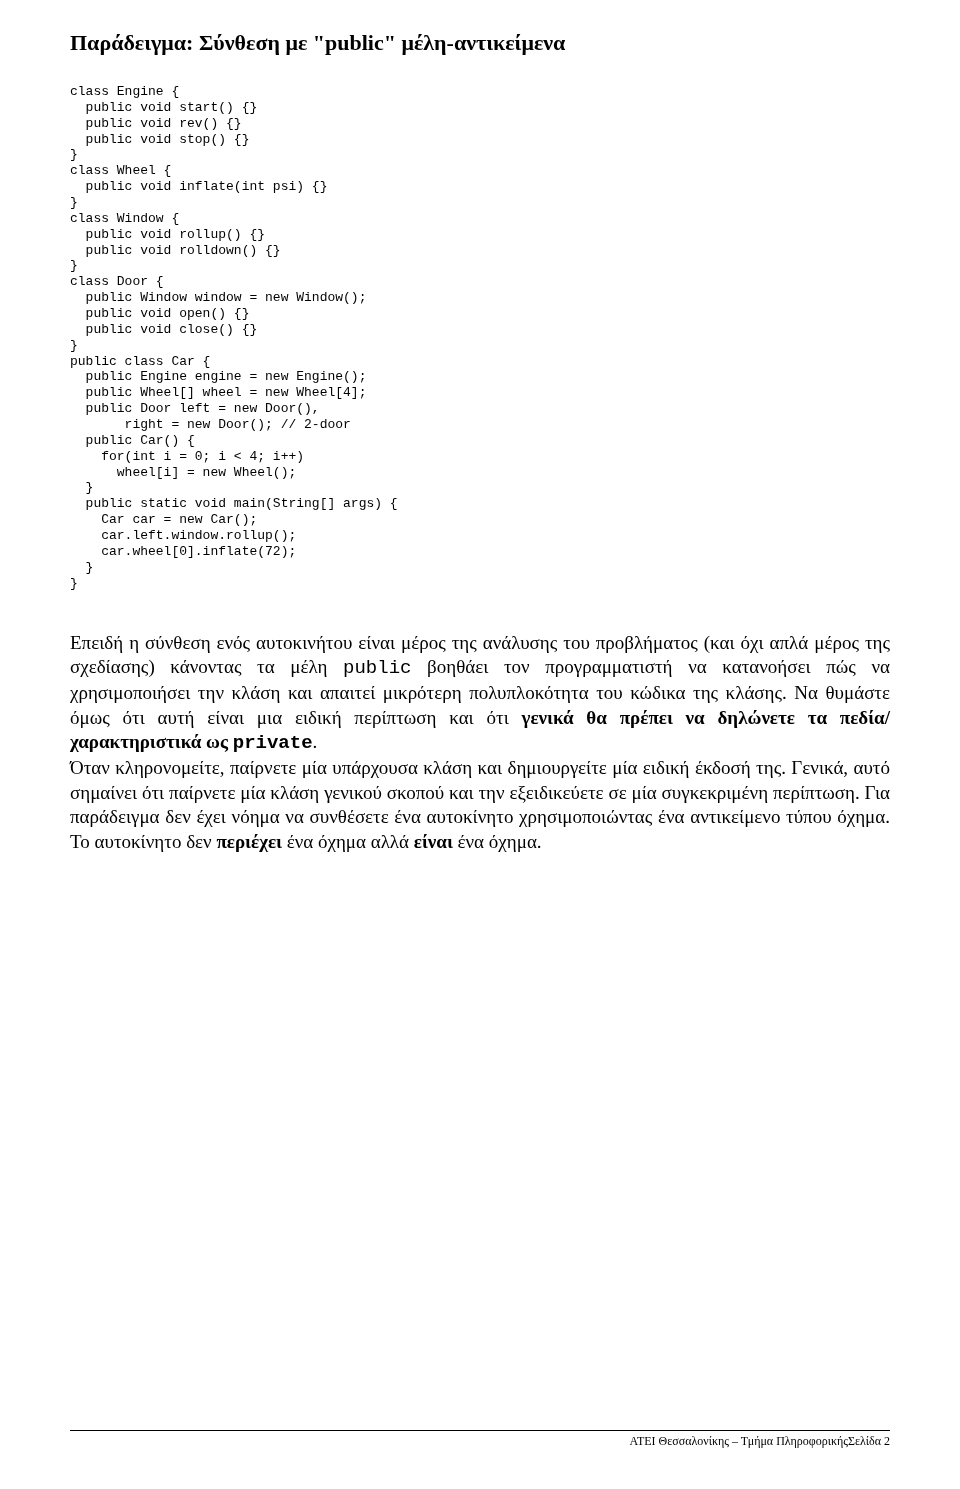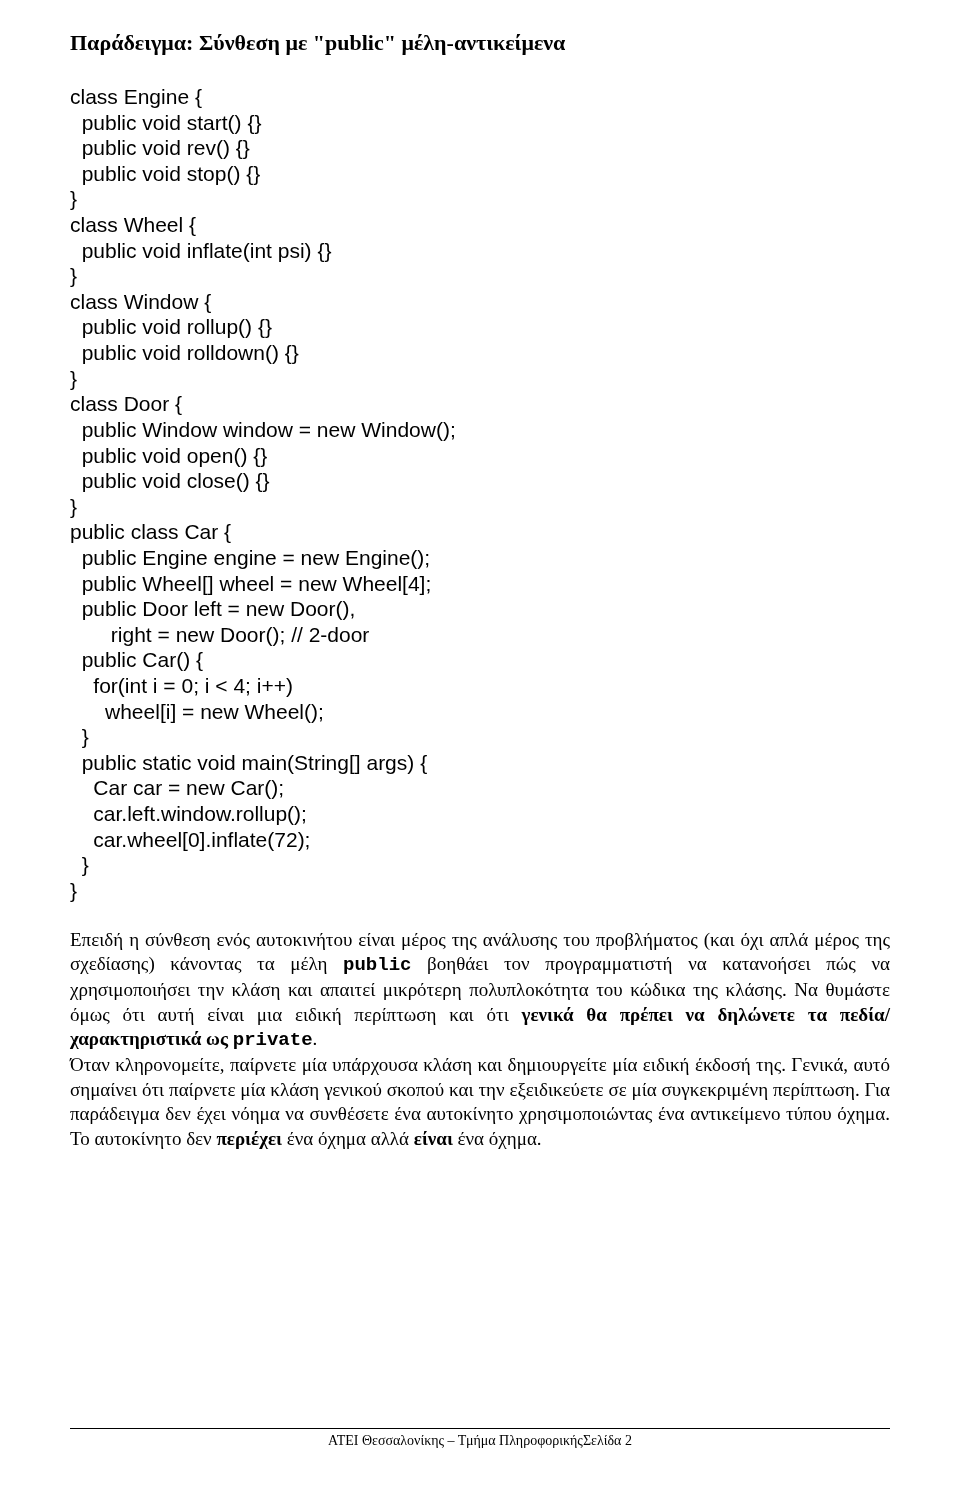--- a/index.html
+++ b/index.html
@@ -14,43 +14,43 @@
     flex-direction: column;
     min-height: 1489px;
   }
   .content { flex: 1; }
   h1.heading {
     font-weight: bold;
     font-size: 22px;
     margin-bottom: 28px;
   }
   pre.code {
-    font-family: Liberation Sans, sans-serif;
-    font-size: 21px;
+    font-family: Liberation Mono, monospace;
+    font-size: 13px;
     line-height: 1.22;
     white-space: pre;
-    margin-bottom: 24px;
+    margin-bottom: 39px;
   }
   .prose {
     font-size: 19px;
     line-height: 1.3;
     text-align: justify;
   }
   .prose p { margin: 0; }
-  .mono { font-family: "Courier New", Courier, monospace; font-weight: bold; }
+  .mono { font-family: "Courier New", Courier, monospace; }
   .footer-rule {
     border: none;
     border-top: 1px solid #000;
     margin-top: 30px;
     margin-bottom: 3px;
   }
   .footer {
     display: flex;
-    justify-content: center;
-    font-size: 14px;
+    justify-content: flex-end;
+    font-size: 12px;
     line-height: 1.25;
   }
   .footer-left { text-align: left; }
   .footer-right { text-align: right; }
 </style>
 </head>
 <body>
 
 <div class="content">
   <h1 class="heading">Παράδειγμα: Σύνθεση με "public" μέλη-αντικείμενα</h1>

